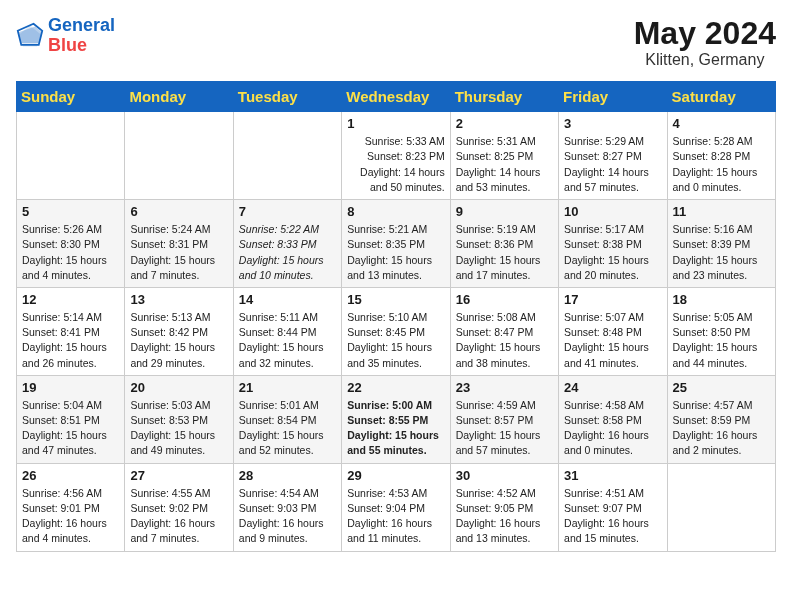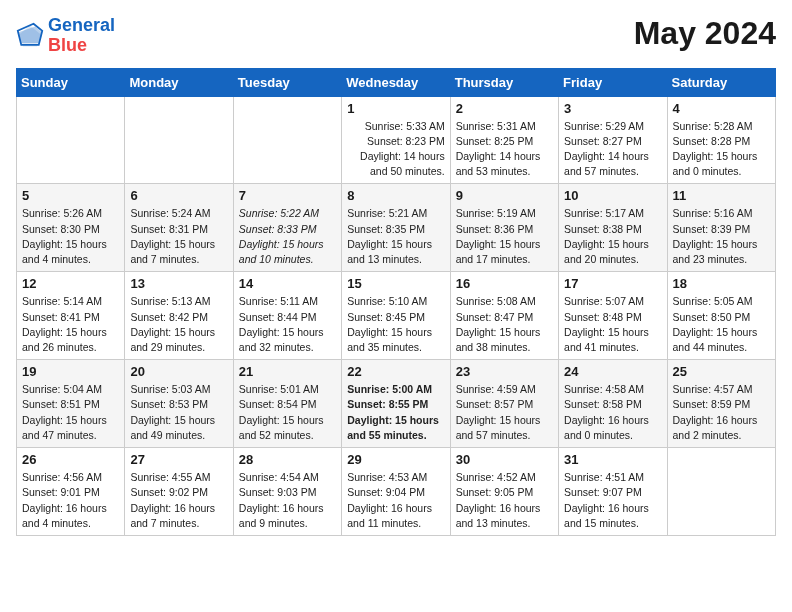--- a/index.html
+++ b/index.html
@@ -36,24 +36,24 @@
       font-size: 16px;
       color: #333;
     }
     table {
       width: 100%;
       border-collapse: collapse;
       font-size: 11px;
     }
     thead th {
       background: #1565c0;
-      color: #ffffff;
+      color: #fde047;
       padding: 6px 4px;
       text-align: left;
-      font-size: 13px;
+      font-size: 15px;
       font-weight: bold;
       border: 1px solid #1565c0;
     }
     td {
       border: 1px solid #ccc;
       vertical-align: top;
       padding: 4px 5px;
       width: calc(100% / 7);
       min-height: 80px;
       background: #fff;
@@ -85,20 +85,21 @@
     </svg>
     <div>
       <div style="font-size:18px;font-weight:bold;color:#1a1a1a;line-height:1.1;">
         <span style="color:#1565c0;">General</span>
       </div>
       <div style="font-size:18px;font-weight:bold;color:#ef4444;line-height:1.1;">Blue</div>
     </div>
   </div>
   <div class="title-block">
     <div class="month-title">May 2024</div>
+    <div class="location-title">Klitten, Germany</div>
   </div>
 </div>
 
 <table>
   <thead>
     <tr>
     <th>Sunday</th>
         <th>Monday</th>
         <th>Tuesday</th>
         <th>Wednesday</th>

